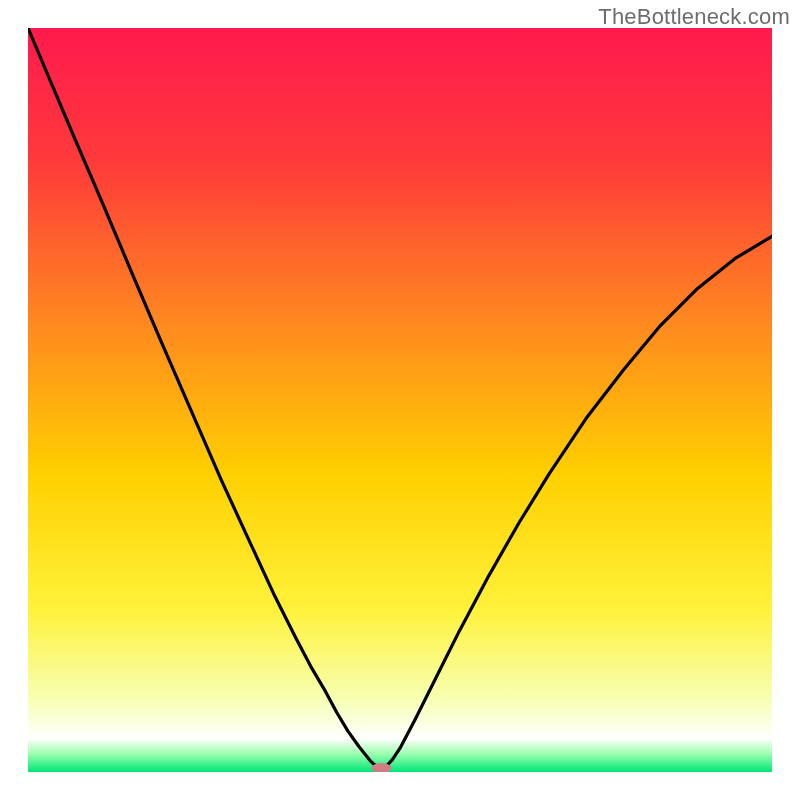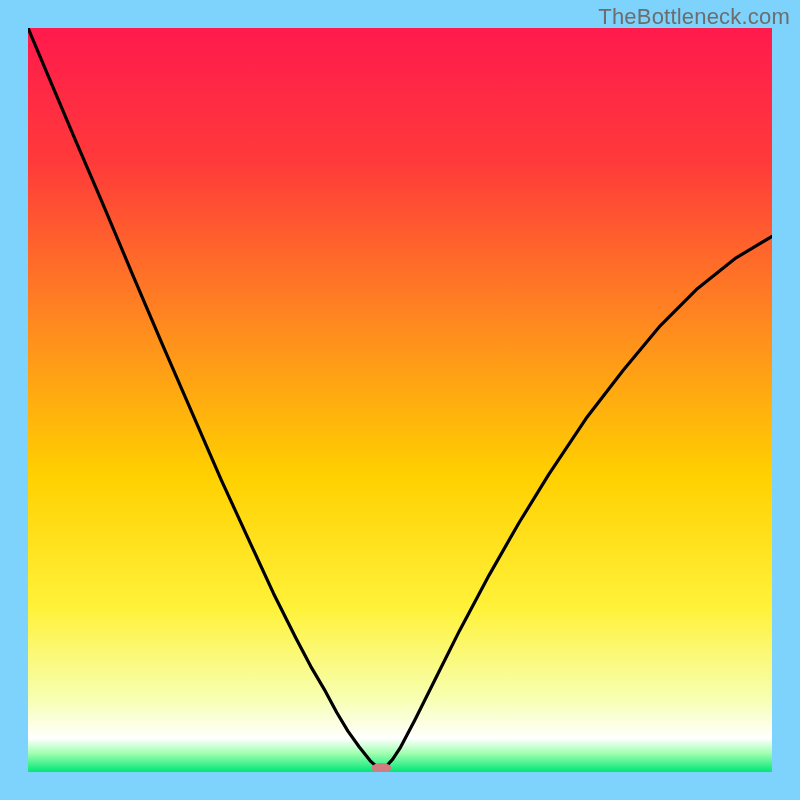--- a/index.html
+++ b/index.html
@@ -9,21 +9,21 @@
     height: 800px;
     overflow: hidden;
     background: #000;
     font-family: Arial, Helvetica, sans-serif;
   }
   .frame {
     position: absolute;
     top: 0; left: 0;
     width: 800px;
     height: 800px;
-    background: #7dd3fc;
+    background: #ffffff;
   }
   .plot {
     position: absolute;
     top: 28px;
     left: 28px;
     width: 744px;
     height: 744px;
     overflow: hidden;
   }
   .watermark {

